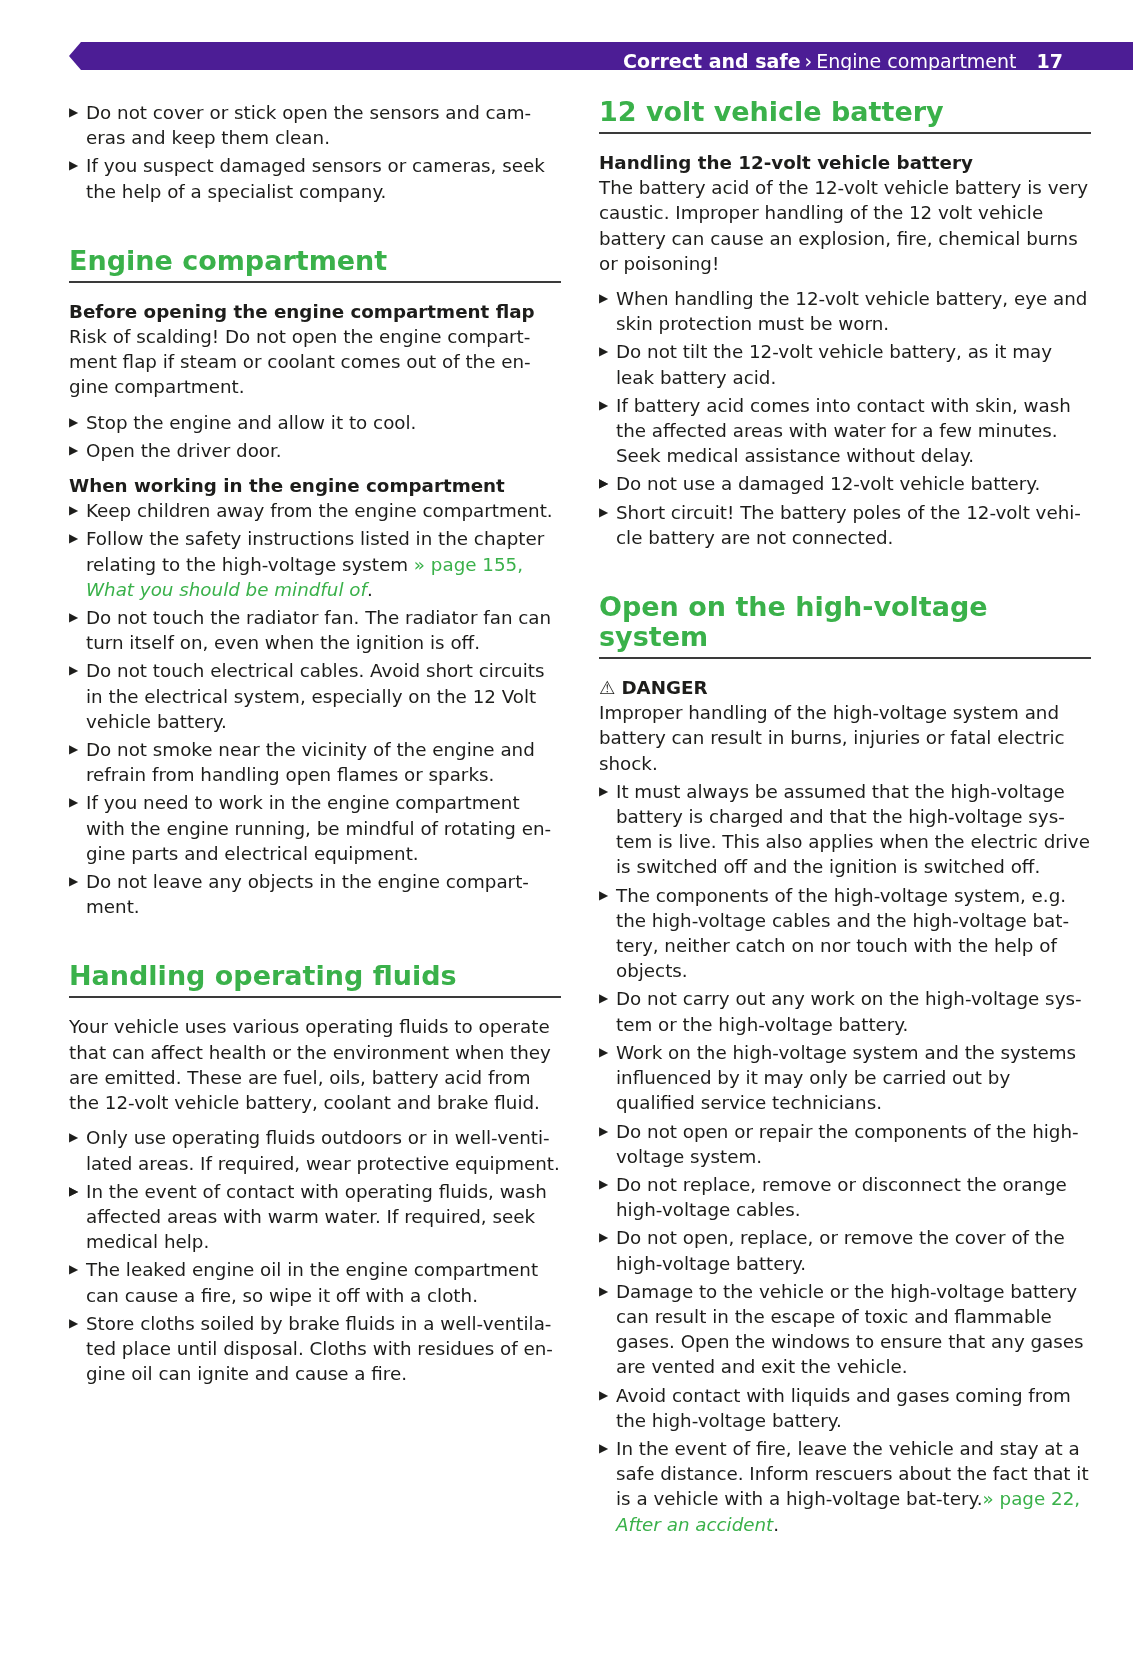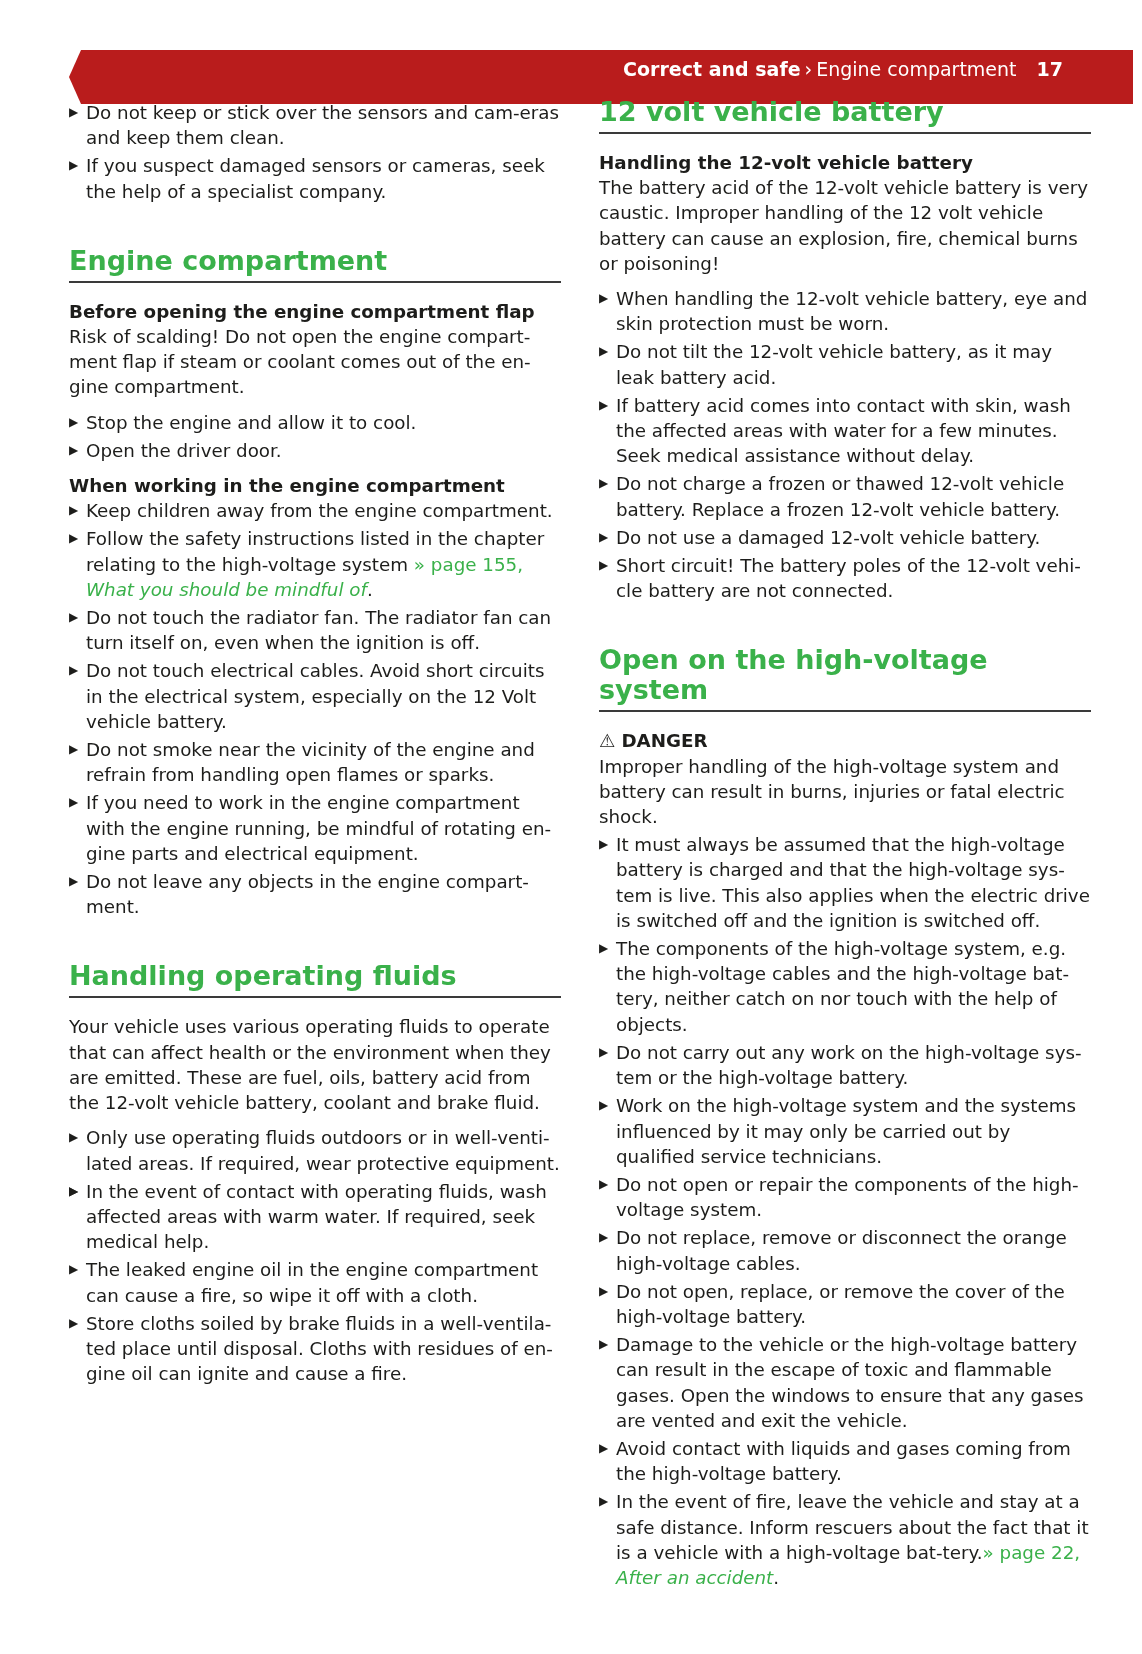--- a/index.html
+++ b/index.html
@@ -2,22 +2,22 @@
 <html><head>
 <meta charset="utf-8">
 <style>
   html, body { margin: 0; padding: 0; background: #ffffff; }
   body {
     width: 1142px; height: 1654px; position: relative; overflow: hidden;
     font-family: "DejaVu Sans", "Liberation Sans", sans-serif;
     color: #1d1d1b;
   }
   .banner {
-    position: absolute; left: 69px; top: 50px; width: 1064px; height: 54px;
-    background: #b91c1c;
+    position: absolute; left: 69px; top: 42px; width: 1064px; height: 28px;
+    background: #4c1d95;
     clip-path: polygon(12px 0, 100% 0, 100% 100%, 12px 100%, 0 50%);
   }
   .banner-text {
     position: absolute; right: 70px; top: 0; height: 38px; line-height: 38px;
     color: #ffffff; font-size: 19px; white-space: nowrap;
   }
   .banner-text .chap { font-weight: bold; }
   .banner-text .sep { margin: 0 4px; }
   .banner-text .pg { font-weight: bold; margin-left: 20px; }
   .col {
@@ -51,21 +51,21 @@
 <body>
 
 <div class="banner">
   <div class="banner-text">
     <span class="chap">Correct and safe</span><span class="sep">›</span><span>Engine compartment</span><span class="pg">17</span>
   </div>
 </div>
 
 <div class="col col-left">
   <ul>
-    <li><span class="bullet">▶</span><span>Do not keep or stick over the sensors and cam-eras and keep them clean.</span></li>
+    <li><span class="bullet">▶</span><span>Do not cover or stick open the sensors and cam-eras and keep them clean.</span></li>
     <li><span class="bullet">▶</span><span>If you suspect damaged sensors or cameras, seek the help of a specialist company.</span></li>
   </ul>
   <div class="gap-lg"></div>
 
   <div class="h2">Engine compartment</div>
   <div class="h3">Before opening the engine compartment flap</div>
   <p>Risk of scalding! Do not open the engine compart-ment flap if steam or coolant comes out of the en-gine compartment.</p>
   <div class="gap-sm"></div>
   <ul>
     <li><span class="bullet">▶</span><span>Stop the engine and allow it to cool.</span></li>
@@ -98,21 +98,21 @@
 
 <div class="col col-right">
   <div class="h2">12 volt vehicle battery</div>
   <div class="h3">Handling the 12-volt vehicle battery</div>
   <p>The battery acid of the 12-volt vehicle battery is very caustic. Improper handling of the 12 volt vehicle battery can cause an explosion, fire, chemical burns or poisoning!</p>
   <div class="gap-sm"></div>
   <ul>
     <li><span class="bullet">▶</span><span>When handling the 12-volt vehicle battery, eye and skin protection must be worn.</span></li>
     <li><span class="bullet">▶</span><span>Do not tilt the 12-volt vehicle battery, as it may leak battery acid.</span></li>
     <li><span class="bullet">▶</span><span>If battery acid comes into contact with skin, wash the affected areas with water for a few minutes. Seek medical assistance without delay.</span></li>
-    <li><span class="bullet">▶</span><span>Do not charge a frozen or thawed 12-volt vehicle battery. Replace a frozen 12-volt vehicle battery.</span></li>
+    <li><span class="bullet">▶</span></li>
     <li><span class="bullet">▶</span><span>Do not use a damaged 12-volt vehicle battery.</span></li>
     <li><span class="bullet">▶</span><span>Short circuit! The battery poles of the 12-volt vehi-cle battery are not connected.</span></li>
   </ul>
   <div class="gap-lg"></div>
 
   <div class="h2">Open on the high-voltage system</div>
   <div class="danger-title"><span class="warn-icon">⚠</span><span>DANGER</span></div>
   <p>Improper handling of the high-voltage system and battery can result in burns, injuries or fatal electric shock.</p>
   <ul>
     <li><span class="bullet">▶</span><span>It must always be assumed that the high-voltage battery is charged and that the high-voltage sys-tem is live. This also applies when the electric drive is switched off and the ignition is switched off.</span></li>

